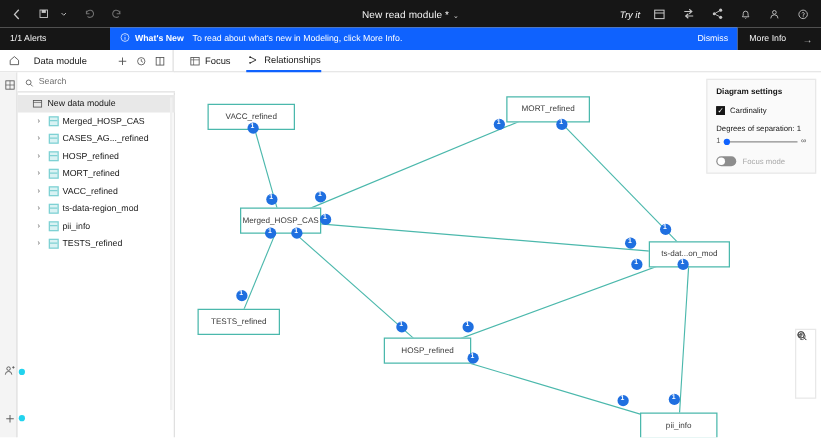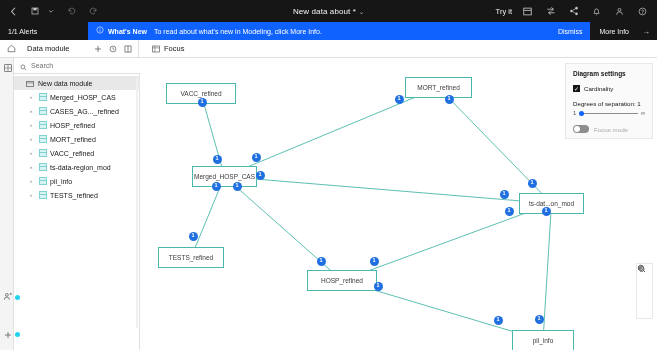--- a/index.html
+++ b/index.html
@@ -24,21 +24,21 @@
   }
   .tb-icon.dim { color: #6f6f6f; }
   .tb-title {
     position: absolute; left: 0; width: 657px; text-align: center;
     color: #f4f4f4; font-size: 8px; letter-spacing: .1px;
     pointer-events: none;
   }
   .tb-title span.caret { font-size: 6px; margin-left: 3px; color: #c6c6c6; }
   .tb-right {
     margin-left: auto; display: flex; align-items: center; gap: 8px;
-    padding-right: 7px; position: relative; z-index: 2;
+    padding-right: 7px; position: relative; z-index: 2; font-style: italic;
   }
   .tb-right .tryit { color: #f4f4f4; font-size: 7.5px; }
 
   
   .notif {
     position: absolute; top: 22px; left: 0; width: 657px; height: 18px;
     display: flex; align-items: center;
   }
   .notif-alerts {
     width: 88px; height: 18px; background: #161616; color: #f4f4f4;
@@ -225,21 +225,21 @@
       </span>
       <span class="tb-icon dim">
         <svg width="10" height="10" viewBox="0 0 14 14">
             <path d="M11 7 a4 4 0 1 0 -1.2 2.9" fill="none" stroke="#6f6f6f" stroke-width="1.2"></path>
             <path d="M11 3.5 L11 7 L7.5 7" fill="none" stroke="#6f6f6f" stroke-width="1.2"></path>
           </svg>
       </span>
     </div>
 
     <div class="tb-title">
-      <span>New data about *</span><span class="caret">⌄</span>
+      <span>New read module *</span><span class="caret">⌄</span>
     </div>
 
     <div class="tb-right">
       <span class="tryit">Try it</span>
       <span class="tb-icon">
         <svg width="9" height="9" viewBox="0 0 12 12">
             <rect x="1" y="1.5" width="10" height="9" fill="none" stroke="#c6c6c6" stroke-width="1.1"></rect>
             <path d="M1 4.5 H11" stroke="#c6c6c6" stroke-width="1.1"></path>
           </svg>
       </span>
@@ -329,20 +329,30 @@
     </div>
     <div class="sh-tabs">
       <div class="sh-tab">
         <span>
           <svg width="8" height="8" viewBox="0 0 12 12">
               <rect x="1" y="1.5" width="10" height="9" fill="none" stroke="#525252" stroke-width="1"></rect>
               <path d="M1 4.3 H11 M4.3 1.5 V10.5" stroke="#525252" stroke-width=".8"></path>
             </svg>
         </span>
         <span>Focus</span>
+      </div>
+      <div class="sh-tab active">
+        <span>
+          <svg width="9" height="8" viewBox="0 0 12 12">
+              <circle cx="2.4" cy="2.6" r="1.1" fill="#161616"></circle>
+              <circle cx="2.4" cy="9.4" r="1.1" fill="#161616"></circle>
+              <path d="M3.4 2.9 L9.5 6 L3.4 9.1" stroke="#161616" stroke-width="1" fill="none"></path>
+            </svg>
+        </span>
+        <span>Relationships</span>
       </div>
     </div>
   </div>
 
   <div class="sidebar">
     <div class="sb-railstrip">
       <div class="sb-rail-icon" style="top:4px">
         <svg width="8" height="8" viewBox="0 0 12 12">
             <rect x="1" y="1" width="10" height="10" fill="none" stroke="#525252" stroke-width="1"></rect>
             <path d="M6 1 V11 M1 6 H11" stroke="#525252" stroke-width=".8"></path>

